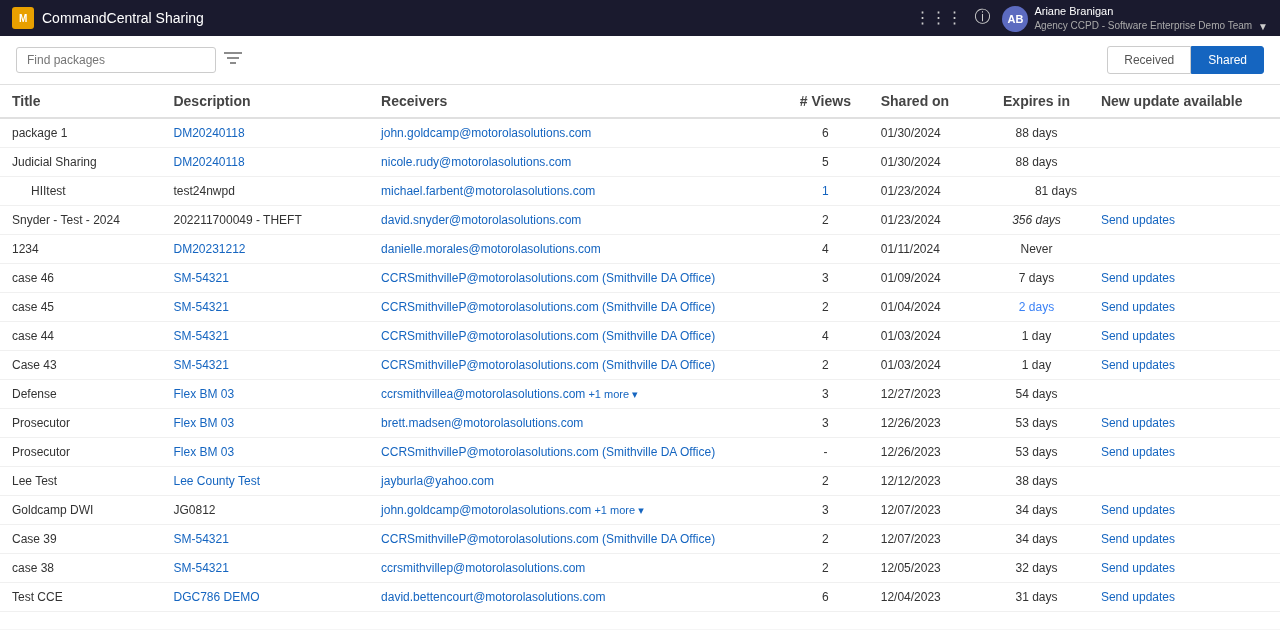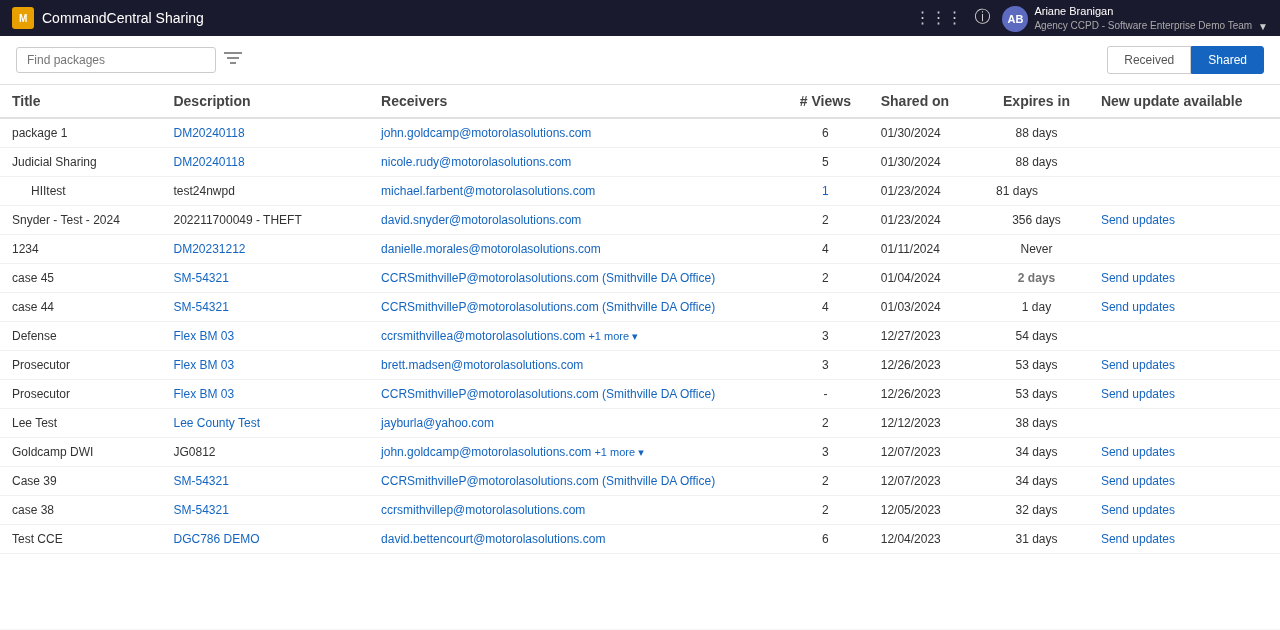--- a/index.html
+++ b/index.html
@@ -92,21 +92,21 @@
     }
     td {
       padding: 7px 12px;
       font-size: 12px;
       color: #333;
       border-bottom: 1px solid #f0f0f0;
       white-space: nowrap;
     }
     .link { color: #1565c0; text-decoration: none; cursor: pointer; }
     .send-updates { color: #1565c0; cursor: pointer; font-size: 12px; }
-    .expires-warning { color: #737373; font-weight: 700; }
+    .expires-warning { color: #3b82f6; font-weight: 400; }
     .plus-more { color: #1565c0; cursor: pointer; font-size: 11px; }
     .col-title { min-width: 140px; }
     .col-desc { min-width: 180px; }
     .col-receivers { min-width: 320px; }
     .col-views { min-width: 70px; text-align: center; }
     .col-shared { min-width: 100px; }
     .col-expires { min-width: 90px; text-align: center; }
     .col-update { min-width: 150px; }
     th.col-views, th.col-expires { text-align: center; }
   </style>
@@ -185,55 +185,73 @@
           <td>01/30/2024</td>
           <td style="text-align: center;">88 days</td>
           <td></td>
         </tr>
         <tr>
           <td style="font-weight: 500; padding-left: 31px;">HIItest</td>
           <td>test24nwpd</td>
           <td><span class="link">michael.farbent@motorolasolutions.com</span></td>
           <td style="text-align: center;"><span class="link">1</span></td>
           <td>01/23/2024</td>
-          <td style="text-align: left;">81 days</td>
+          <td style="text-align: right;">81 days</td>
           <td></td>
         </tr>
         <tr>
           <td style="font-weight: 500;">Snyder - Test - 2024</td>
           <td>202211700049 - THEFT</td>
           <td><span class="link">david.snyder@motorolasolutions.com</span></td>
           <td style="text-align: center;">2</td>
           <td>01/23/2024</td>
-          <td style="text-align: center;">356 days</td>
+          <td style="text-align: center; font-style: italic;">356 days</td>
           <td><span class="send-updates">Send updates</span></td>
         </tr>
         <tr>
           <td style="font-weight: 500;">1234</td>
           <td><span class="link">DM20231212</span></td>
           <td><span class="link">danielle.morales@motorolasolutions.com</span></td>
           <td style="text-align: center;">4</td>
           <td>01/11/2024</td>
           <td style="text-align: center;">Never</td>
           <td></td>
         </tr>
         <tr>
+          <td style="font-weight: 500;">case 46</td>
+          <td><span class="link">SM-54321</span></td>
+          <td><span class="link">CCRSmithvilleP@motorolasolutions.com (Smithville DA Office)</span></td>
+          <td style="text-align: center;">3</td>
+          <td>01/09/2024</td>
+          <td style="text-align: center;">7 days</td>
+          <td><span class="send-updates">Send updates</span></td>
+        </tr>
+        <tr>
           <td style="font-weight: 500;">case 45</td>
           <td><span class="link">SM-54321</span></td>
           <td><span class="link">CCRSmithvilleP@motorolasolutions.com (Smithville DA Office)</span></td>
           <td style="text-align: center;">2</td>
           <td>01/04/2024</td>
           <td class="expires-warning" style="text-align: center;">2 days</td>
           <td><span class="send-updates">Send updates</span></td>
         </tr>
         <tr>
           <td style="font-weight: 500;">case 44</td>
           <td><span class="link">SM-54321</span></td>
           <td><span class="link">CCRSmithvilleP@motorolasolutions.com (Smithville DA Office)</span></td>
           <td style="text-align: center;">4</td>
+          <td>01/03/2024</td>
+          <td style="text-align: center;">1 day</td>
+          <td><span class="send-updates">Send updates</span></td>
+        </tr>
+        <tr>
+          <td style="font-weight: 500;">Case 43</td>
+          <td><span class="link">SM-54321</span></td>
+          <td><span class="link">CCRSmithvilleP@motorolasolutions.com (Smithville DA Office)</span></td>
+          <td style="text-align: center;">2</td>
           <td>01/03/2024</td>
           <td style="text-align: center;">1 day</td>
           <td><span class="send-updates">Send updates</span></td>
         </tr>
         <tr>
           <td style="font-weight: 500;">Defense</td>
           <td><span class="link">Flex BM 03</span></td>
           <td><span class="link">ccrsmithvillea@motorolasolutions.com</span><span class="plus-more"> +1 more ▾</span></td>
           <td style="text-align: center;">3</td>
           <td>12/27/2023</td>

